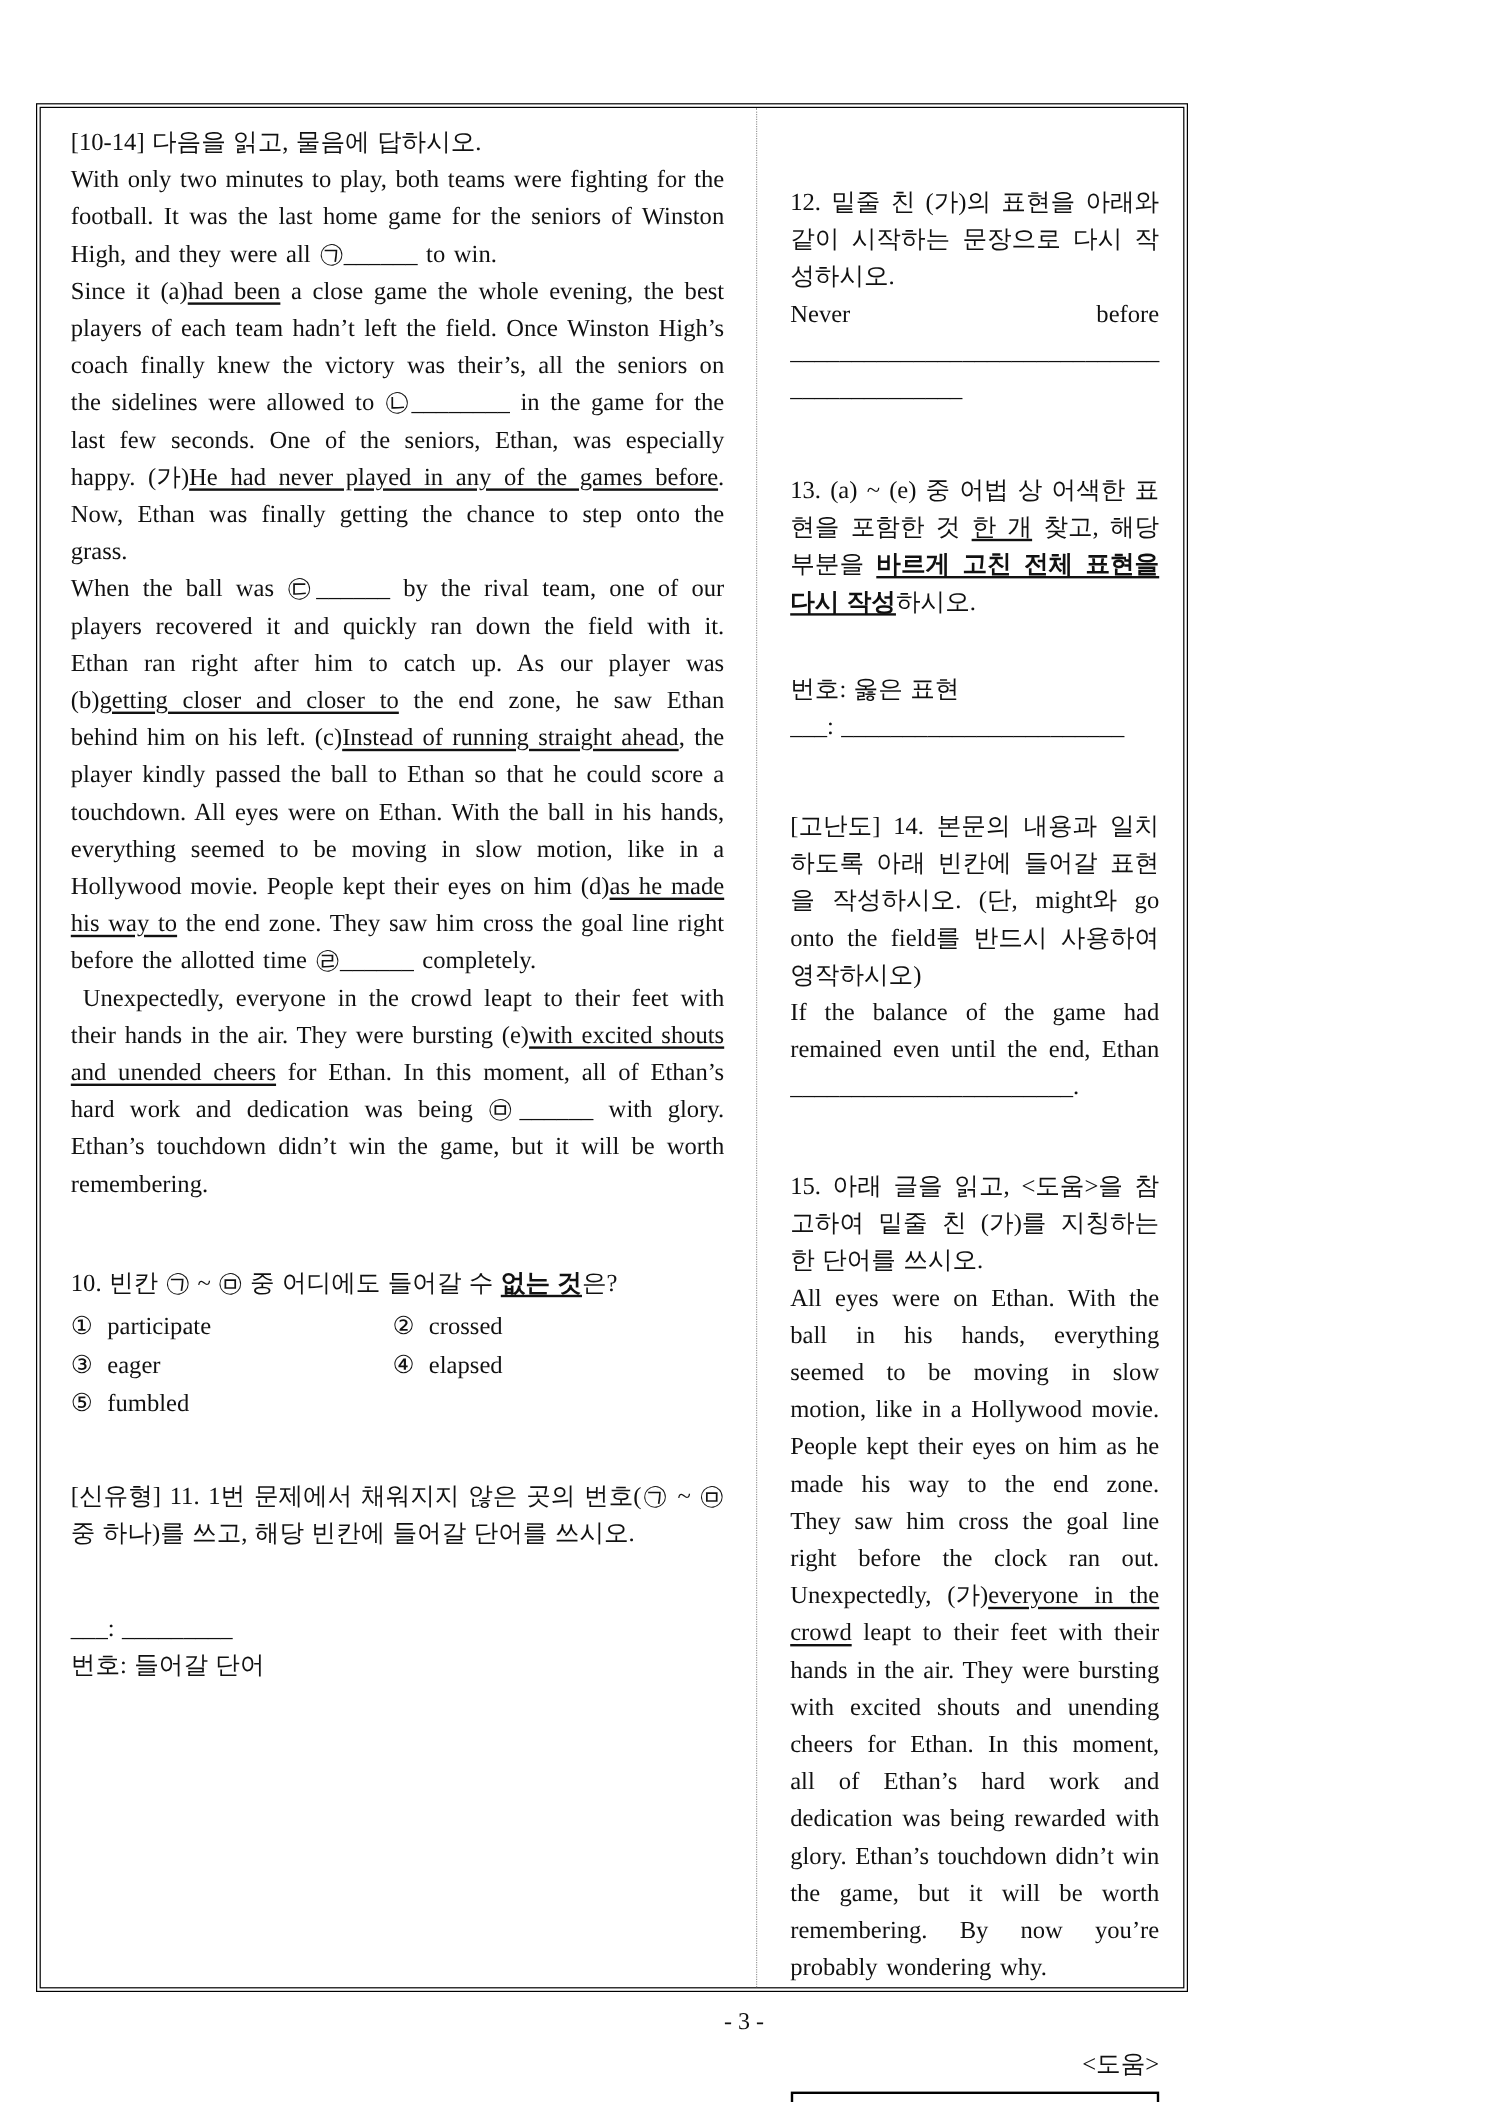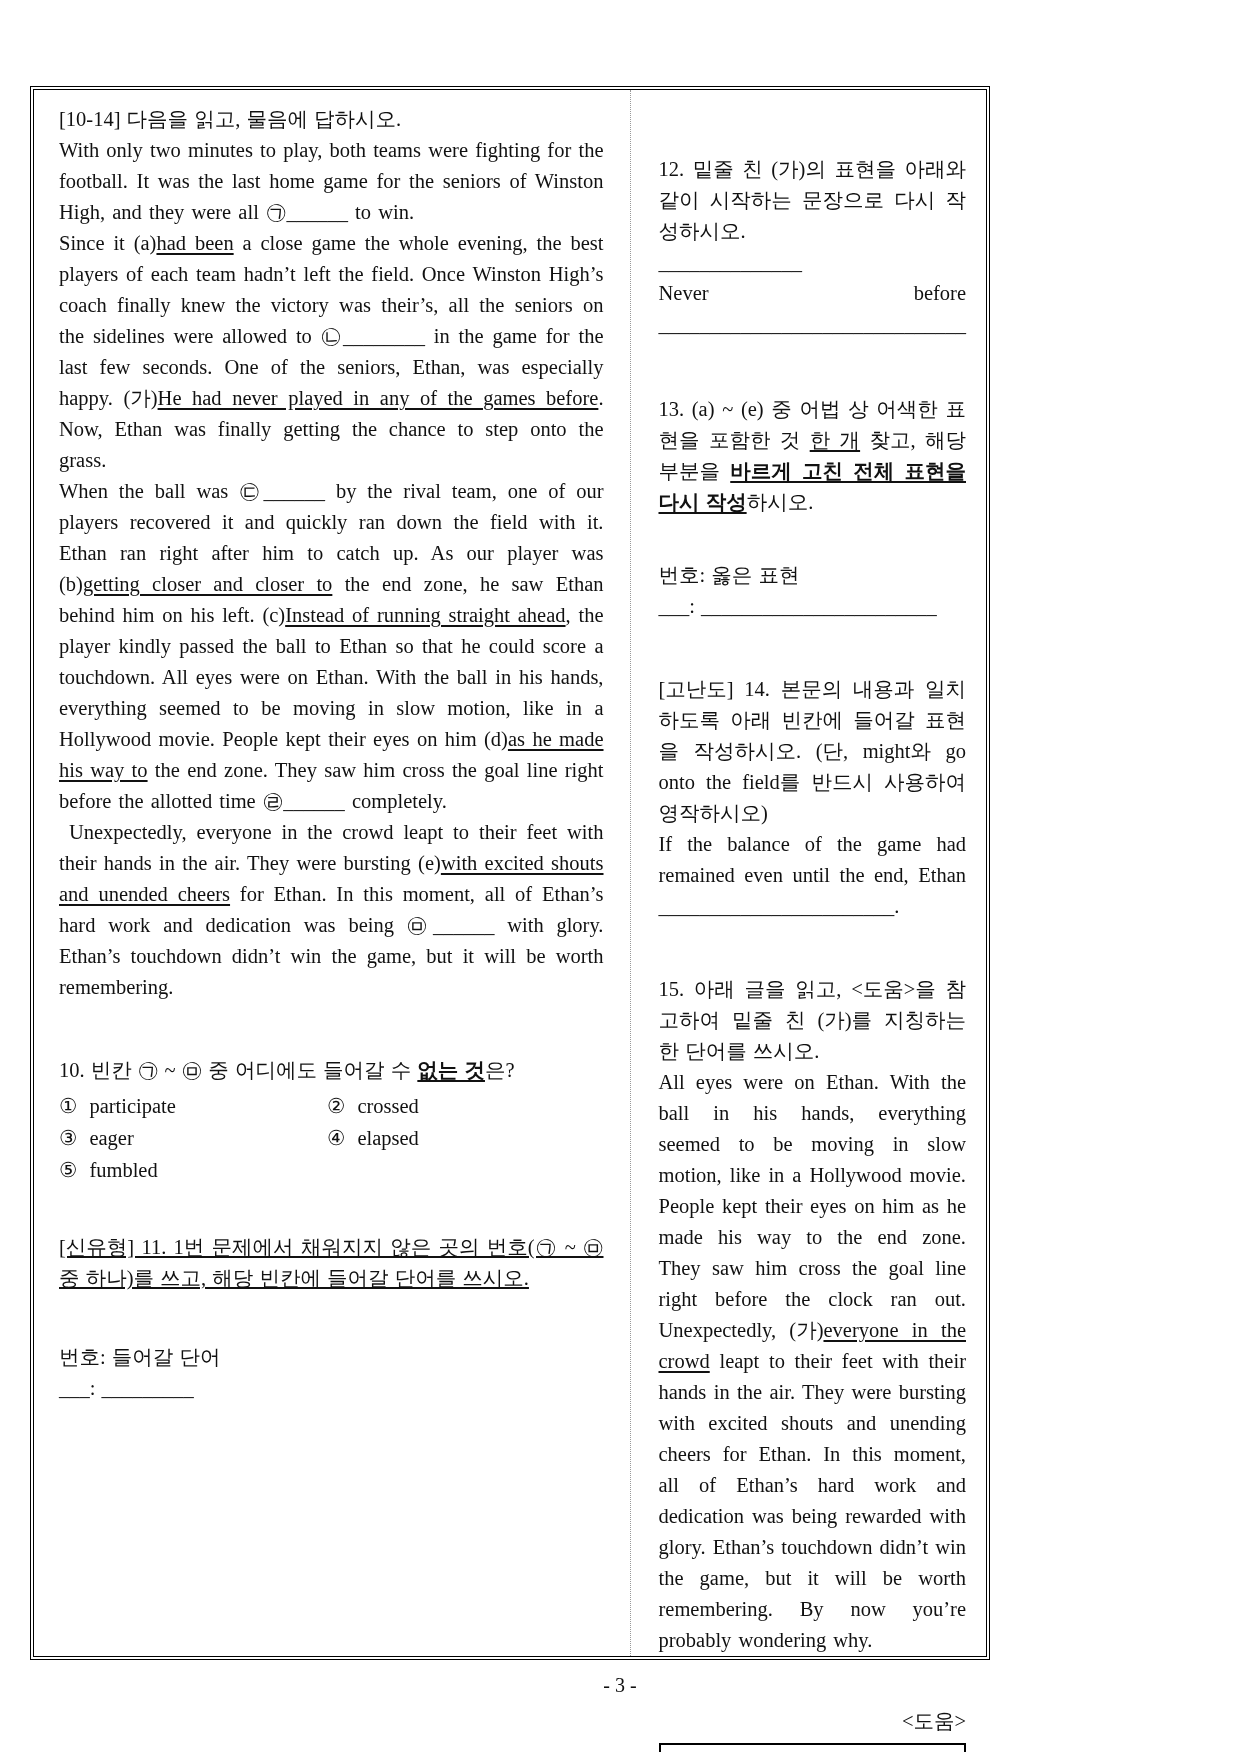--- a/index.html
+++ b/index.html
@@ -15,21 +15,21 @@
   .col-left{width:597px;border-right:1px dotted #999;padding:14px 26px 10px 25px;}
   .col-right{flex:1;padding:14px 20px 10px 28px;}
   p{margin:0;}
   .txt{font-size:20.5px;line-height:31px;text-align:justify;word-spacing:2px;}
   .kor{font-size:20.5px;line-height:31px;text-align:justify;word-spacing:1px;}
   .u{text-decoration:underline;text-underline-offset:3px;}
   .bu{font-weight:bold;text-decoration:underline;text-underline-offset:3px;}
   .q10{margin-top:52px;}
   .opts{display:grid;grid-template-columns:268px 1fr;font-size:20.5px;line-height:32px;margin-top:4px;}
   .optnum{margin-right:12px;}
-  .q11{margin-top:46px;text-decoration:underline;}
+  .q11{margin-top:46px;}
   .ans-label{margin-top:48px;}
   .q12{margin-top:50px;}
   .q13{margin-top:54px;}
   .q13-ans{margin-top:42px;}
   .q14{margin-top:52px;}
   .q15{margin-top:52px;}
   .help-title{margin-top:50px;text-align:right;font-size:20.5px;line-height:31px;}
   .help-box{border:2px solid #000;margin-top:6px;padding:5px 12px;}
   .help-box p{font-size:20.5px;line-height:36px;text-align:right;font-weight:bold;}
   .s-hint{margin-top:60px;font-size:24px;letter-spacing:2px;}
@@ -61,31 +61,31 @@
         <span><span class="optnum">⑤</span><span>fumbled</span></span>
         <span></span>
       </div>
     </div>
 
     <div class="q11">
       <p class="kor">[신유형] 11. 1번 문제에서 채워지지 않은 곳의 번호(㉠ ~ ㉤ 중 하나)를 쓰고, 해당 빈칸에 들어갈 단어를 쓰시오.</p>
     </div>
 
     <div class="ans-label">
+      <p class="kor">___: _________</p>
       <p class="kor">번호: 들어갈 단어</p>
-      <p class="kor">___: _________</p>
     </div>
   </div>
 
   <div class="col col-right">
 
     <div class="q12">
       <p class="kor">12. 밑줄 친 (가)의 표현을 아래와 같이 시작하는 문장으로 다시 작성하시오.</p>
+      <p class="txt">Never before ______________________________</p>
       <p class="txt">______________</p>
-      <p class="txt">Never before ______________________________</p>
     </div>
 
     <div class="q13">
       <p class="kor"><span>13. (a) ~ (e) 중 어법 상 어색한 표현을 포함한 것 </span><span class="u">한 개</span><span> 찾고, 해당 부분을 </span><span class="bu">바르게 고친 전체 표현을 다시 작성</span><span>하시오.</span></p>
     </div>
     <div class="q13-ans">
       <p class="kor">번호: 옳은 표현</p>
       <p class="kor">___: _______________________</p>
     </div>
 

